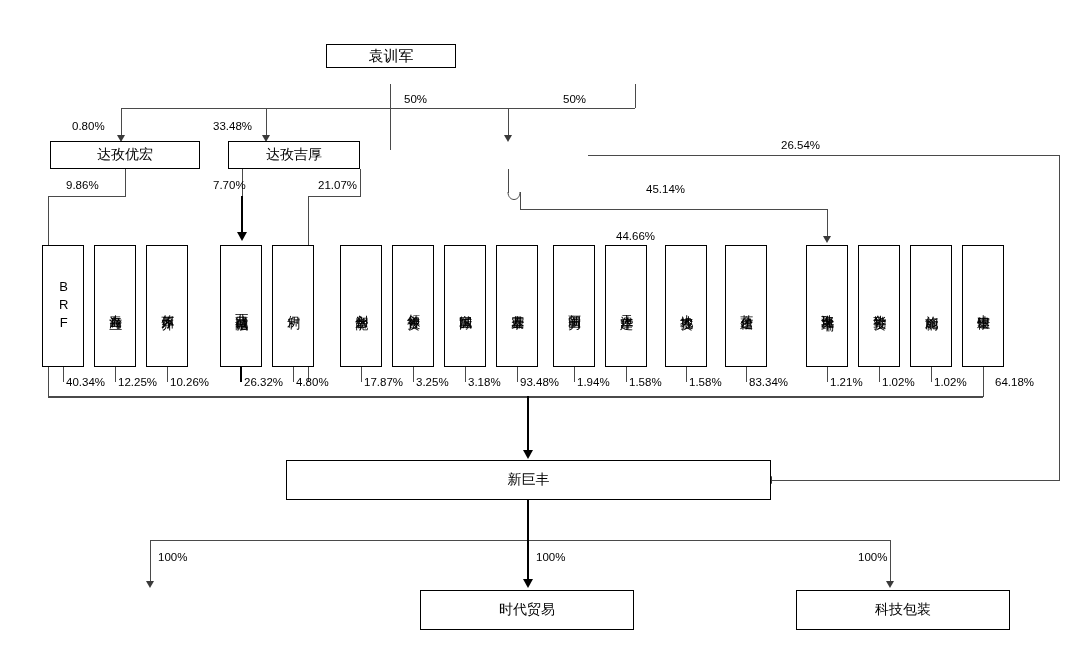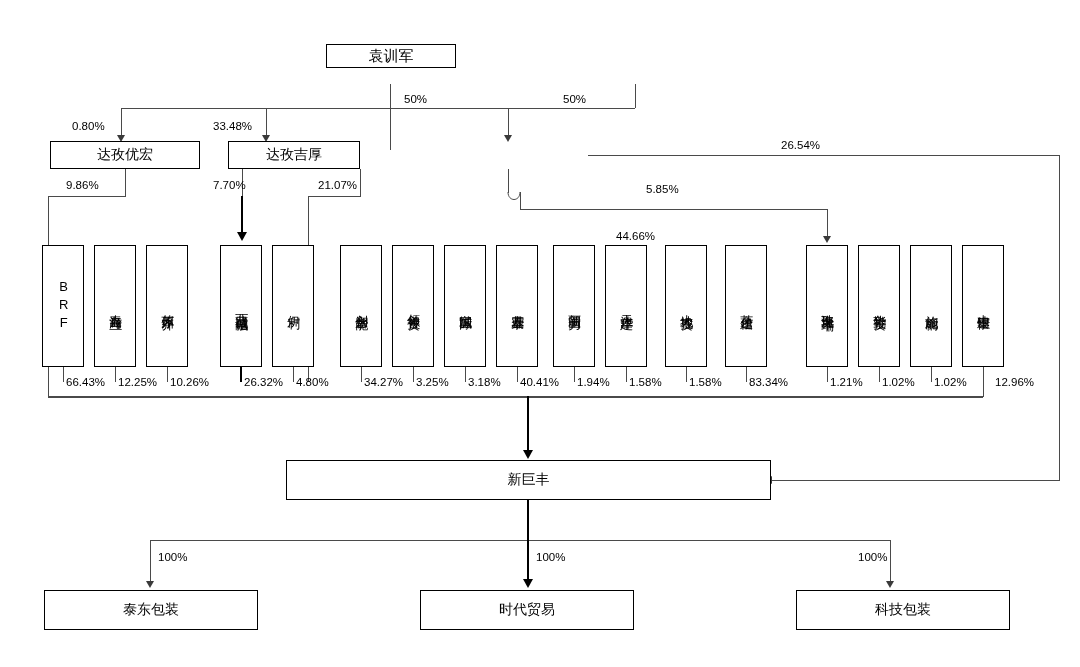--- a/index.html
+++ b/index.html
@@ -141,21 +141,21 @@
   <div class="hline" style="left:588px; top:155px; width:472px;"></div>
   <div class="vline" style="left:1059px; top:155px; height:325px;"></div>
   <div class="hline" style="left:771px; top:480px; width:289px;"></div>
   <div class="arrow left" style="left:765px; top:476px;"></div>
   <div class="label" style="left:781px; top:139px;">26.54%</div>
 
   <div class="vline" style="left:508px; top:169px; height:24px;"></div>
   <svg class="curve" width="40" height="24" style="left:490px; top:188px;">
     <path d="M18 4 C 18 14, 30 14, 30 4" stroke="#4a4a4a" fill="none" stroke-width="1"></path>
   </svg>
-  <div class="label" style="left:646px; top:183px;">5.85%</div>
+  <div class="label" style="left:646px; top:183px;">45.14%</div>
 
   <div class="hline" style="left:520px; top:209px; width:308px;"></div>
   <div class="vline" style="left:520px; top:192px; height:18px;"></div>
   <div class="vline" style="left:827px; top:209px; height:29px;"></div>
   <div class="arrow down" style="left:823px; top:236px;"></div>
   <div class="label" style="left:616px; top:202px;margin-top:28px;">44.66%</div>
 
   <div class="node vert latin" style="left:42px; top:245px; width:42px; height:122px;">
     <span>BRF</span>
   </div>
@@ -219,37 +219,37 @@
   <div class="vline" style="left:517px; top:367px; height:15px;"></div>
   <div class="vline" style="left:574px; top:367px; height:15px;"></div>
   <div class="vline" style="left:626px; top:367px; height:15px;"></div>
   <div class="vline" style="left:686px; top:367px; height:15px;"></div>
   <div class="vline" style="left:746px; top:367px; height:15px;"></div>
   <div class="vline" style="left:827px; top:367px; height:15px;"></div>
   <div class="vline" style="left:879px; top:367px; height:15px;"></div>
   <div class="vline" style="left:931px; top:367px; height:15px;"></div>
   <div class="vline" style="left:983px; top:367px; height:15px;"></div>
 
-  <div class="label" style="left:66px; top:376px;">66.43%</div>
+  <div class="label" style="left:66px; top:376px;">40.34%</div>
   <div class="label" style="left:118px; top:376px;">12.25%</div>
   <div class="label" style="left:170px; top:376px;">10.26%</div>
   <div class="label" style="left:244px; top:376px;">26.32%</div>
   <div class="label" style="left:296px; top:376px;">4.80%</div>
-  <div class="label" style="left:364px; top:376px;">34.27%</div>
+  <div class="label" style="left:364px; top:376px;">17.87%</div>
   <div class="label" style="left:416px; top:376px;">3.25%</div>
   <div class="label" style="left:468px; top:376px;">3.18%</div>
-  <div class="label" style="left:520px; top:376px;">40.41%</div>
+  <div class="label" style="left:520px; top:376px;">93.48%</div>
   <div class="label" style="left:577px; top:376px;">1.94%</div>
   <div class="label" style="left:629px; top:376px;">1.58%</div>
   <div class="label" style="left:689px; top:376px;">1.58%</div>
   <div class="label" style="left:749px; top:376px;">83.34%</div>
   <div class="label" style="left:830px; top:376px;">1.21%</div>
   <div class="label" style="left:882px; top:376px;">1.02%</div>
   <div class="label" style="left:934px; top:376px;">1.02%</div>
-  <div class="label" style="left:995px; top:376px;">12.96%</div>
+  <div class="label" style="left:995px; top:376px;">64.18%</div>
 
   <div class="hline" style="left:48px; top:396px; width:935px;"></div>
   <div class="vline" style="left:48px; top:382px; height:15px;"></div>
   <div class="vline" style="left:983px; top:382px; height:15px;"></div>
   <div class="hline" style="left:48px; top:397px; width:935px;"></div>
 
   <div class="vline thick" style="left:527px; top:396px; height:60px;"></div>
   <div class="arrow down big" style="left:523px; top:450px;"></div>
 
   <div class="node mid" style="left:286px; top:460px; width:485px; height:40px;">
@@ -262,23 +262,20 @@
   <div class="arrow down" style="left:146px; top:581px;"></div>
   <div class="vline thick" style="left:527px; top:540px; height:43px;"></div>
   <div class="arrow down big" style="left:523px; top:579px;"></div>
   <div class="vline" style="left:890px; top:540px; height:43px;"></div>
   <div class="arrow down" style="left:886px; top:581px;"></div>
 
   <div class="label" style="left:158px; top:551px;">100%</div>
   <div class="label" style="left:536px; top:551px;">100%</div>
   <div class="label" style="left:858px; top:551px;">100%</div>
 
-  <div class="node mid" style="left:44px; top:590px; width:214px; height:40px;">
-    <span>泰东包装</span>
-  </div>
   <div class="node mid" style="left:796px; top:590px; width:214px; height:40px;">
     <span>科技包装</span>
   </div>
   <div class="node mid" style="left:420px; top:590px; width:214px; height:40px;">
     <span>时代贸易</span>
   </div>
 
 </div>
 
 </body></html>

